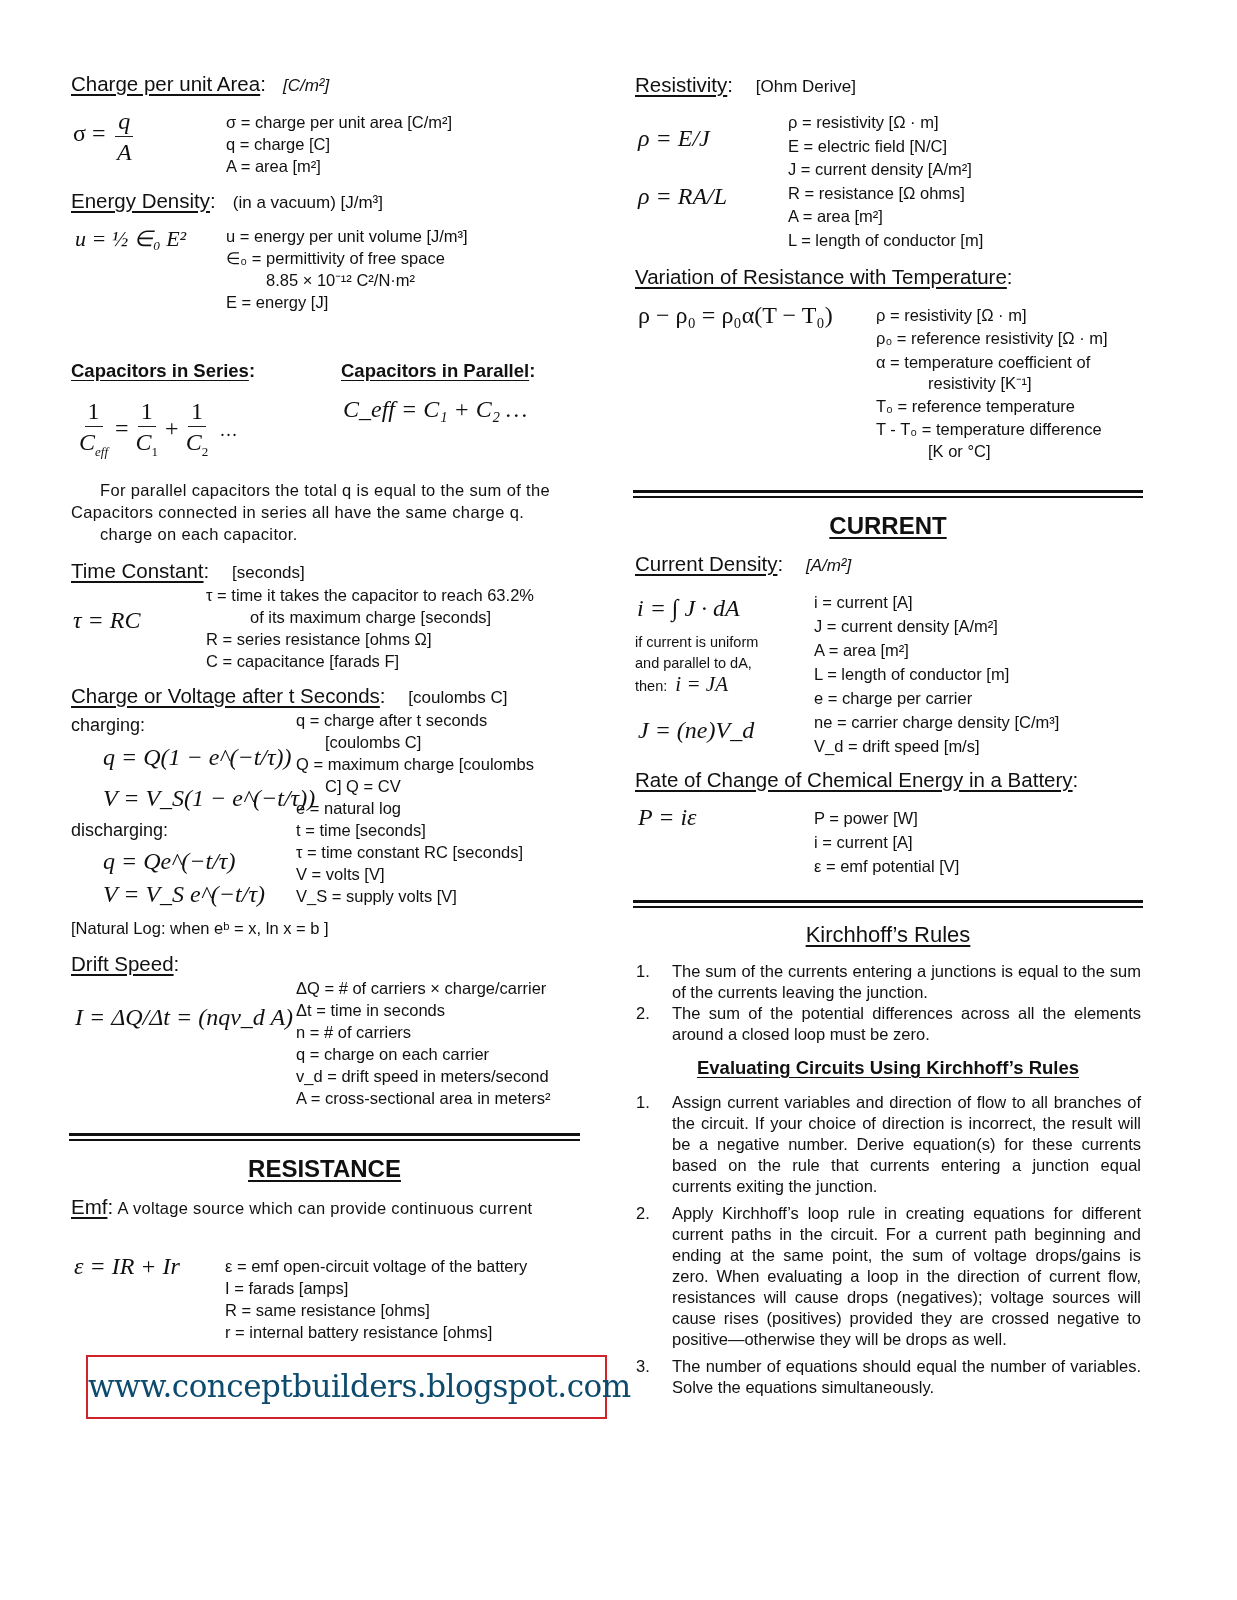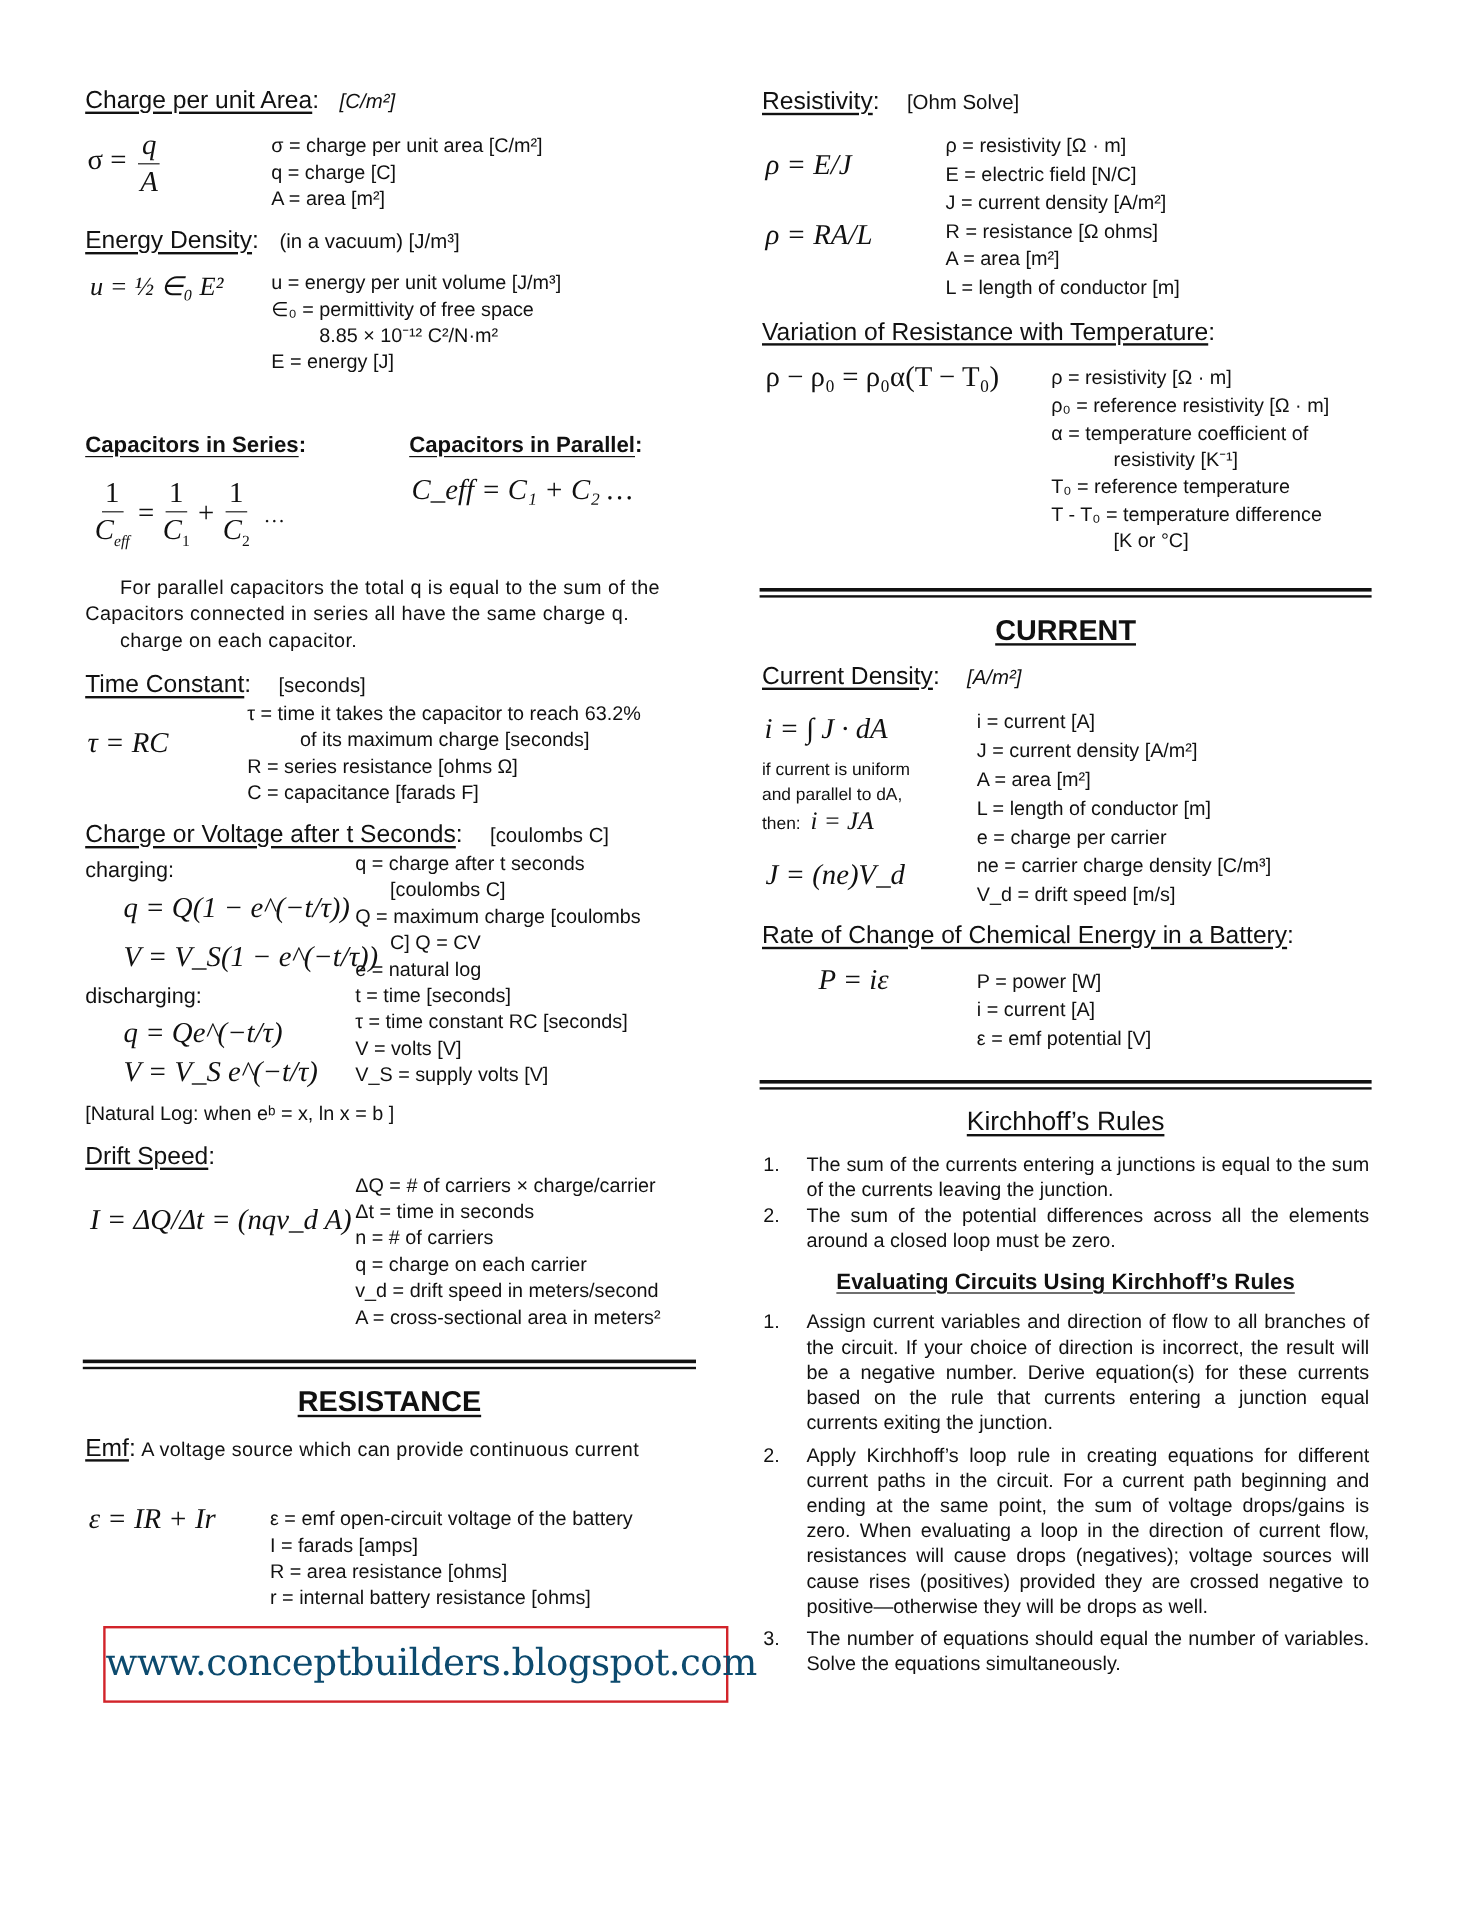--- a/index.html
+++ b/index.html
@@ -137,31 +137,31 @@
 <div class="abs title-c" style="left:69px;top:1155px;width:511px;text-align:center;">RESISTANCE</div>
 
 <div class="abs" style="left:71px;top:1195px;width:507px;">
   <span class="h"><span class="u">Emf</span>:</span>
   <span class="txt" style="letter-spacing:0.3px;">A voltage source which can provide continuous current</span>
 </div>
 <div class="abs math" style="left:74px;top:1253px;">ε = IR + Ir</div>
 <div class="abs txt" style="left:225px;top:1255px;">
   <div>ε = emf open-circuit voltage of the battery</div>
   <div>I = farads [amps]</div>
-  <div>R = area resistance [ohms]</div>
+  <div>R = same resistance [ohms]</div>
   <div>r = internal battery resistance [ohms]</div>
 </div>
 
 <div class="wm">
   <span>www.conceptbuilders.blogspot.com</span>
 </div>
 
 <div class="abs h" style="left:635px;top:73px;">
   <span class="u">Resistivity</span>:&nbsp;&nbsp;&nbsp;
-  <span class="unit">[Ohm Solve]</span>
+  <span class="unit">[Ohm Derive]</span>
 </div>
 <div class="abs math" style="left:638px;top:125px;">ρ = E/J</div>
 <div class="abs math" style="left:638px;top:183px;">ρ = RA/L</div>
 <div class="abs txt" style="left:788px;top:111px;line-height:23.5px;">
   <div>ρ = resistivity [Ω · m]</div>
   <div>E = electric field [N/C]</div>
   <div>J = current density [A/m²]</div>
   <div>R = resistance [Ω ohms]</div>
   <div>A = area [m²]</div>
   <div>L = length of conductor [m]</div>
@@ -201,21 +201,21 @@
   <div>A = area [m²]</div>
   <div>L = length of conductor [m]</div>
   <div>e = charge per carrier</div>
   <div>ne = carrier charge density [C/m³]</div>
   <div>V_d = drift speed [m/s]</div>
 </div>
 
 <div class="abs h" style="left:635px;top:768px;">
   <span class="u">Rate of Change of Chemical Energy in a Battery</span>:
 </div>
-<div class="abs math" style="left:638px;top:804px;margin-left:44px;">P = iε</div>
+<div class="abs math" style="left:638px;top:804px;">P = iε</div>
 <div class="abs txt" style="left:814px;top:806px;line-height:24px;">
   <div>P = power [W]</div>
   <div>i = current [A]</div>
   <div>ε = emf potential [V]</div>
 </div>
 
 <div class="dbl" style="left:633px;top:900px;width:510px;"></div>
 <div class="abs" style="left:633px;top:922px;width:510px;text-align:center;font-size:22px;">
   <span style="text-decoration:underline;text-underline-offset:3px;">Kirchhoff’s Rules</span>
 </div>

